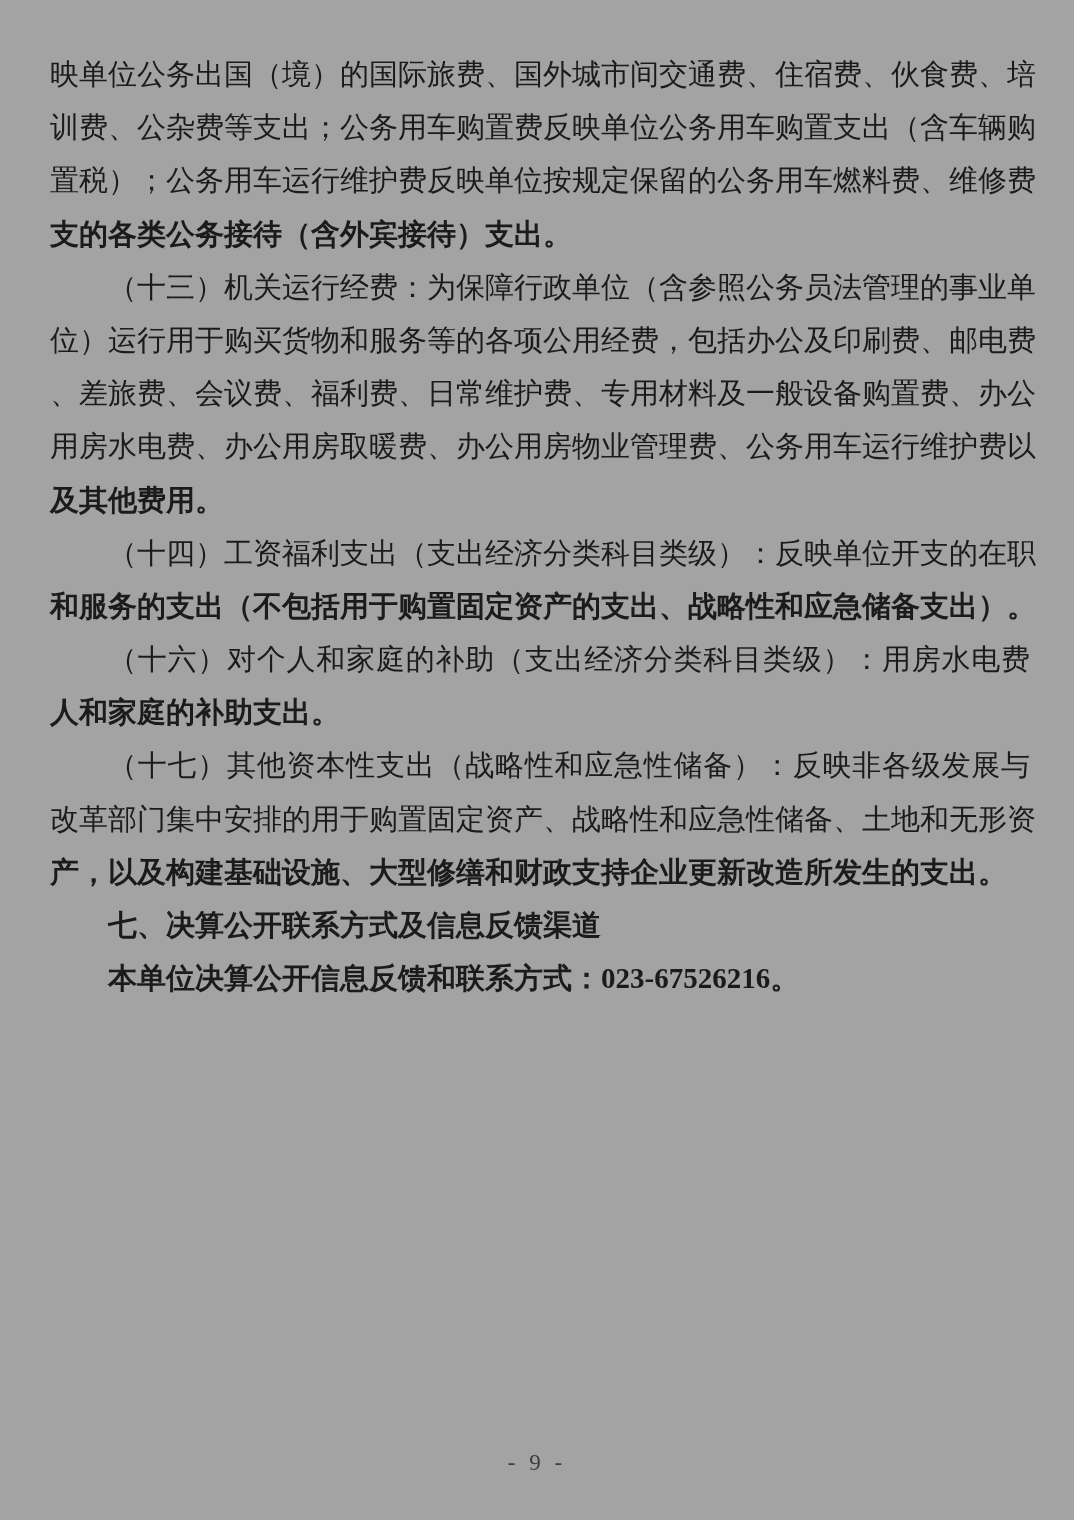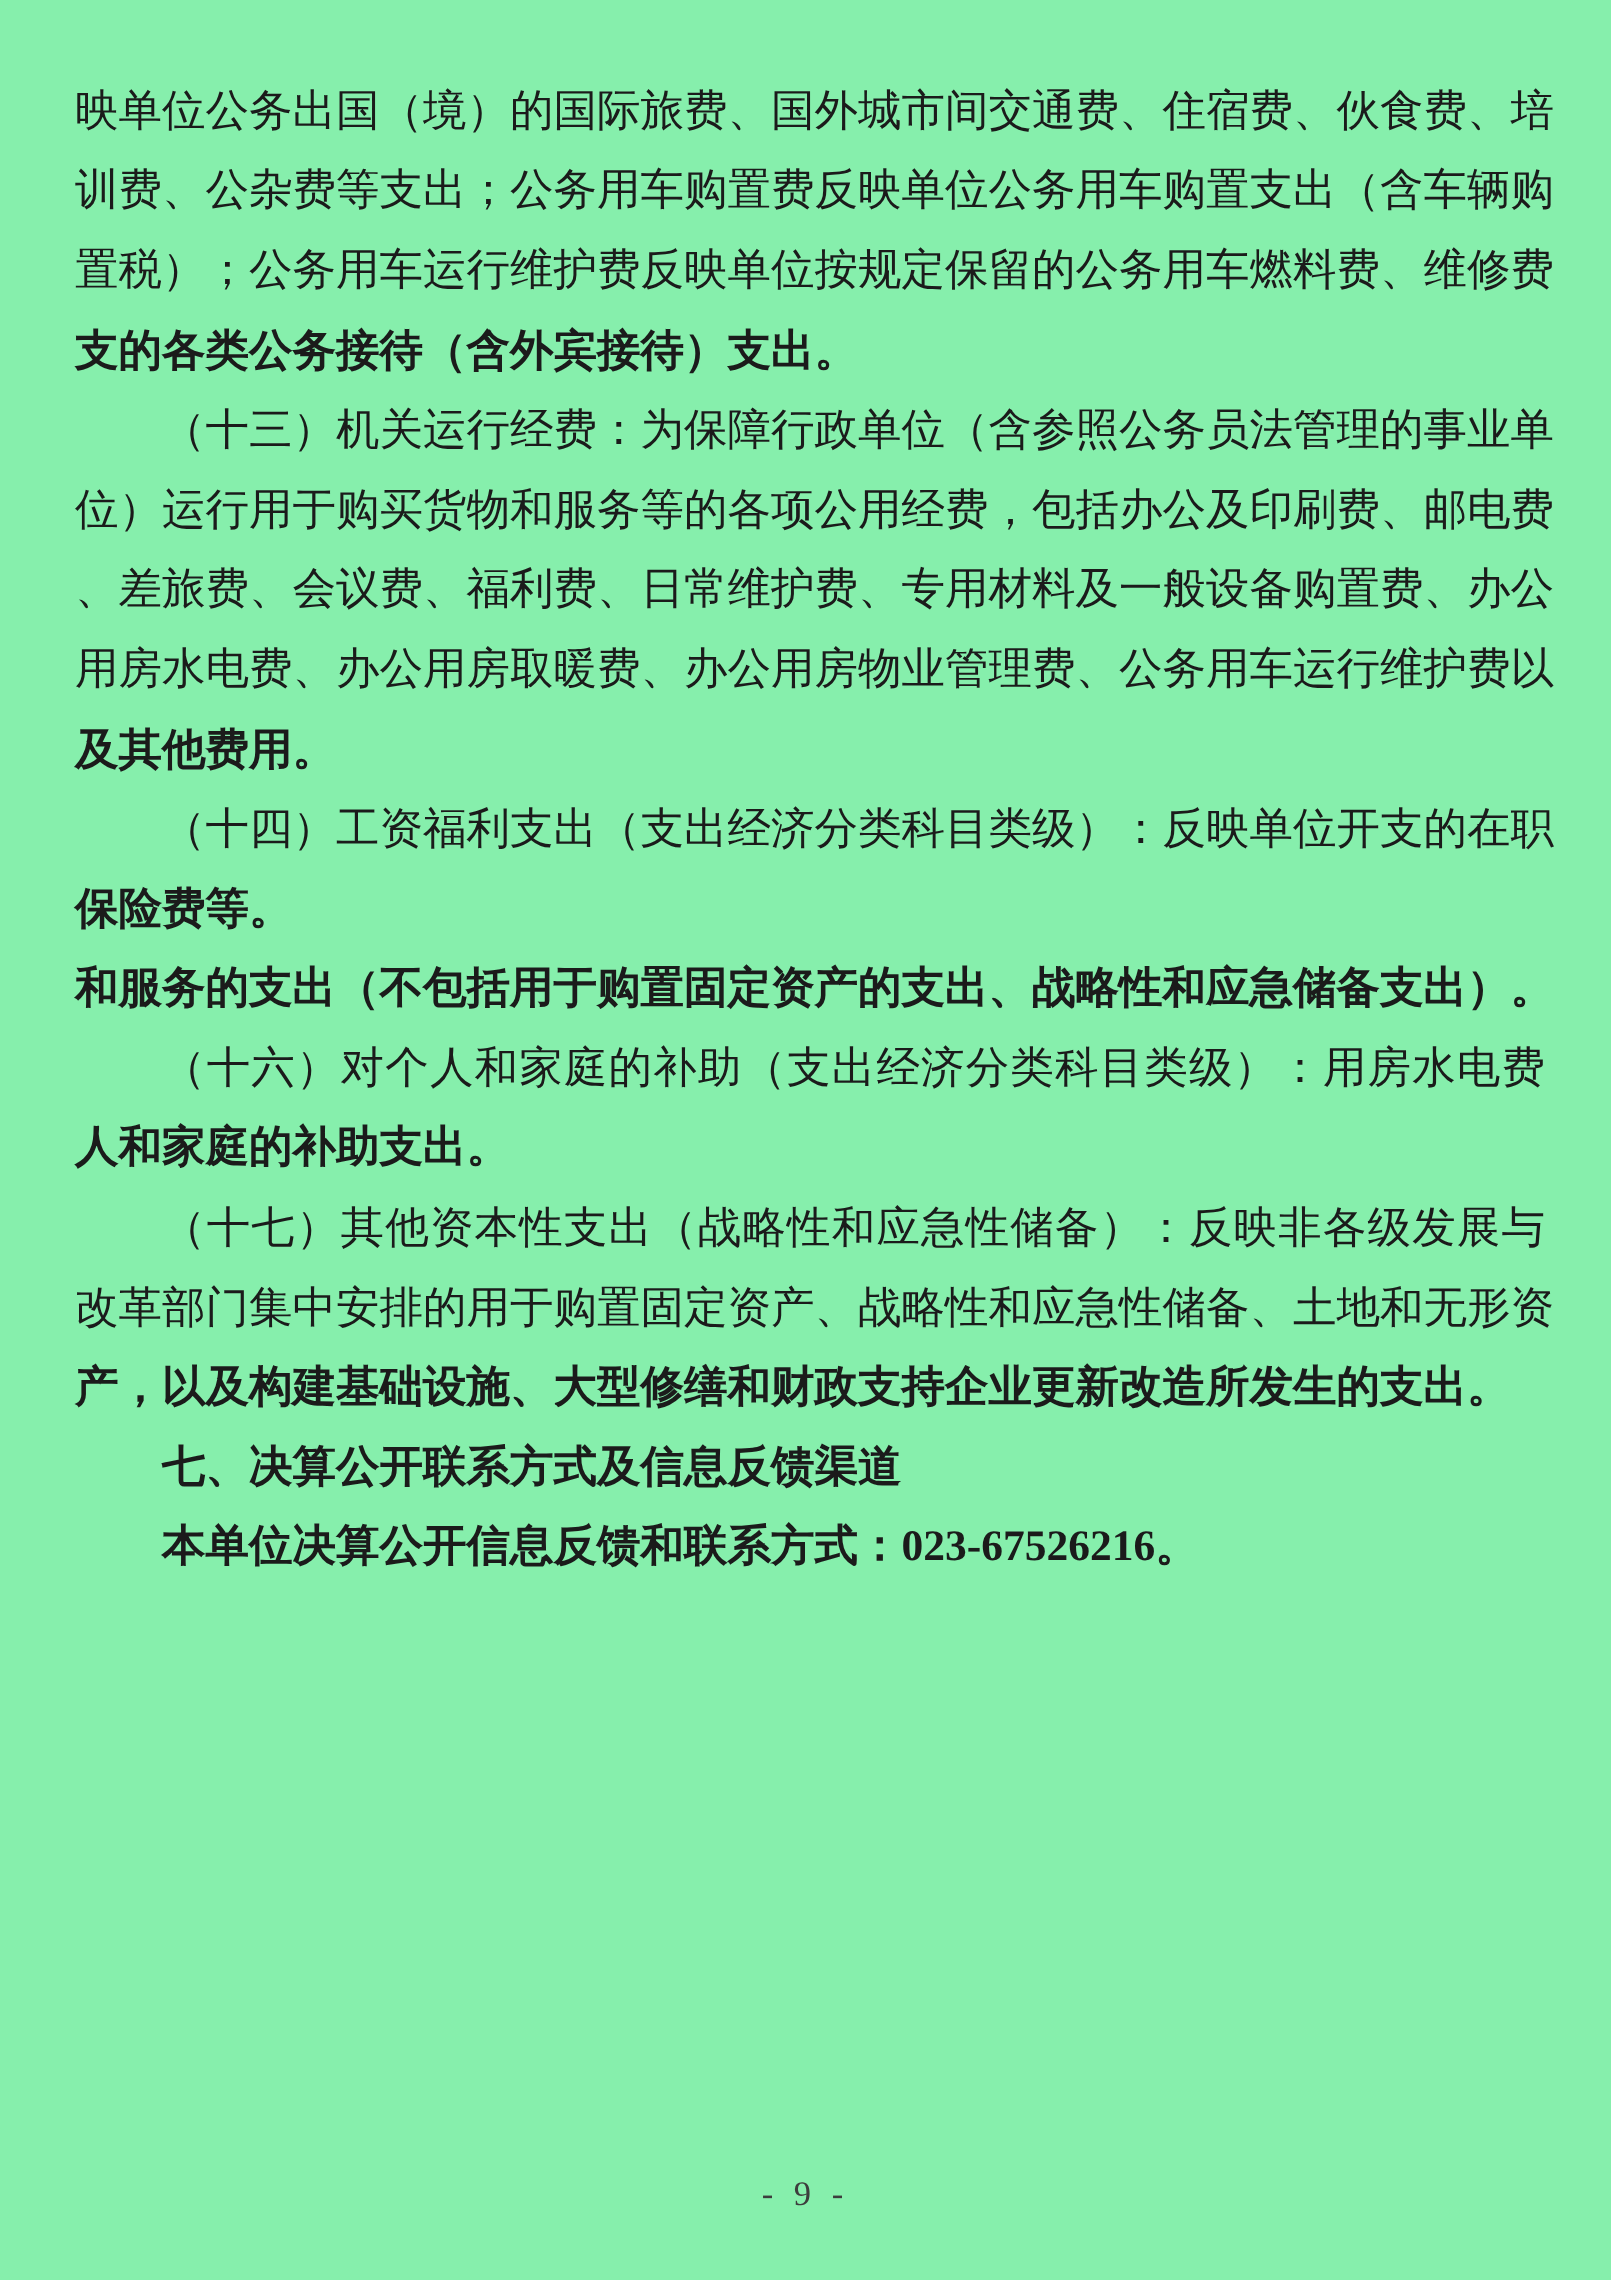--- a/index.html
+++ b/index.html
@@ -8,21 +8,21 @@
     width: 1074px;
     height: 1520px;
     position: relative;
     font-family: "Liberation Serif", "DejaVu Serif", serif;
     color: #111111;
     overflow: hidden;
   }
   .page {
     position: absolute;
     inset: 0;
-    background: #86efac;
+    background: #a3a3a3;
   }
   .doc-body {
     position: absolute;
     left: 50px;
     right: 44px;
     top: 48px;
   }
   .line {
     font-size: 29px;
     line-height: 53.2px;
@@ -64,21 +64,20 @@
       <div class="line">映单位公务出国（境）的国际旅费、国外城市间交通费、住宿费、伙食费、培</div>
       <div class="line">训费、公杂费等支出；公务用车购置费反映单位公务用车购置支出（含车辆购</div>
       <div class="line">置税）；公务用车运行维护费反映单位按规定保留的公务用车燃料费、维修费</div>
       <div class="line last">支的各类公务接待（含外宾接待）支出。</div>
       <div class="line indent">（十三）机关运行经费：为保障行政单位（含参照公务员法管理的事业单</div>
       <div class="line">位）运行用于购买货物和服务等的各项公用经费，包括办公及印刷费、邮电费</div>
       <div class="line">、差旅费、会议费、福利费、日常维护费、专用材料及一般设备购置费、办公</div>
       <div class="line">用房水电费、办公用房取暖费、办公用房物业管理费、公务用车运行维护费以</div>
       <div class="line last">及其他费用。</div>
       <div class="line indent">（十四）工资福利支出（支出经济分类科目类级）：反映单位开支的在职</div>
-      <div class="line last">保险费等。</div>
       <div class="line last">和服务的支出（不包括用于购置固定资产的支出、战略性和应急储备支出）。</div>
       <div class="line indent">（十六）对个人和家庭的补助（支出经济分类科目类级）：用房水电费</div>
       <div class="line last">人和家庭的补助支出。</div>
       <div class="line indent">（十七）其他资本性支出（战略性和应急性储备）：反映非各级发展与</div>
       <div class="line">改革部门集中安排的用于购置固定资产、战略性和应急性储备、土地和无形资</div>
       <div class="line last">产，以及构建基础设施、大型修缮和财政支持企业更新改造所发生的支出。</div>
       <div class="line last indent">七、决算公开联系方式及信息反馈渠道</div>
       <div class="line last indent">本单位决算公开信息反馈和联系方式：023-67526216。</div>
     </div>
   <div class="page-number">- 9 -</div>

